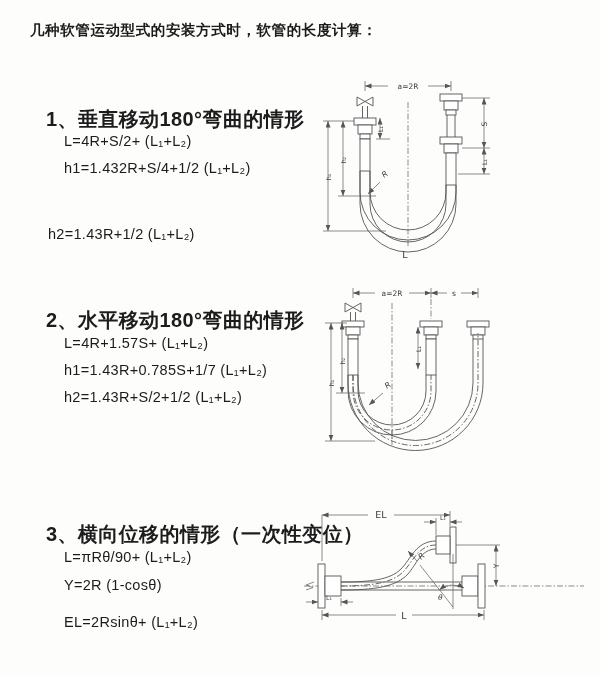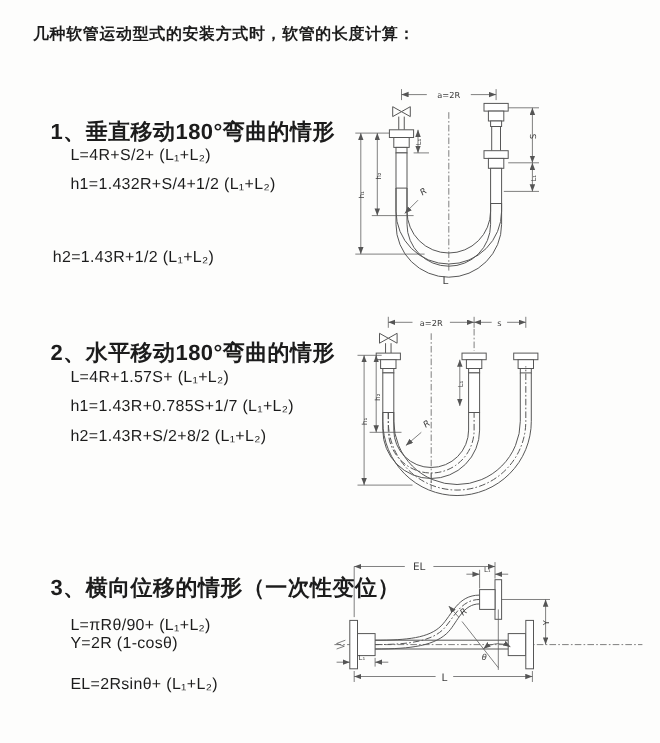--- a/index.html
+++ b/index.html
@@ -26,24 +26,24 @@
 <div class="abs title" style="left:30px;top:21px;">几种软管运动型式的安装方式时，软管的长度计算：</div>
 
 <div class="abs sec-head" style="left:46px;top:106px;">1、垂直移动180°弯曲的情形</div>
 <div class="abs formula" style="left:64px;top:133px;">L=4R+S/2+ (L₁+L₂)</div>
 <div class="abs formula" style="left:64px;top:160px;">h1=1.432R+S/4+1/2 (L₁+L₂)</div>
 <div class="abs formula" style="left:48px;top:187px;margin-top:39px;">h2=1.43R+1/2 (L₁+L₂)</div>
 
 <div class="abs sec-head" style="left:46px;top:307px;">2、水平移动180°弯曲的情形</div>
 <div class="abs formula" style="left:64px;top:335px;">L=4R+1.57S+ (L₁+L₂)</div>
 <div class="abs formula" style="left:64px;top:362px;">h1=1.43R+0.785S+1/7 (L₁+L₂)</div>
-<div class="abs formula" style="left:64px;top:389px;">h2=1.43R+S/2+8/2 (L₁+L₂)</div>
+<div class="abs formula" style="left:64px;top:389px;">h2=1.43R+S/2+1/2 (L₁+L₂)</div>
 
 <div class="abs sec-head" style="left:46px;top:521px;">3、横向位移的情形（一次性变位）</div>
-<div class="abs formula" style="left:64px;top:561px;">L=πRθ/90+ (L₁+L₂)</div>
+<div class="abs formula" style="left:64px;top:549px;">L=πRθ/90+ (L₁+L₂)</div>
 <div class="abs formula" style="left:64px;top:577px;">Y=2R (1-cosθ)</div>
 <div class="abs formula" style="left:64px;top:604px;margin-top:10px;">EL=2Rsinθ+ (L₁+L₂)</div>
 
 <svg style="left:318px;top:74px;" width="252" height="186" viewBox="0 0 252 186">
   <defs>
     <marker id="m1" markerWidth="8" markerHeight="6" refX="6.5" refY="2.5" orient="auto-start-reverse" markerUnits="userSpaceOnUse">
       <path d="M0,0 L6.5,2.5 L0,5 Z" fill="#555"></path>
     </marker>
     <pattern id="br1" width="4" height="4" patternUnits="userSpaceOnUse">
       <path d="M0,4 L4,0 M0,0 L4,4" stroke="#6a6a6a" stroke-width="0.6"></path>

